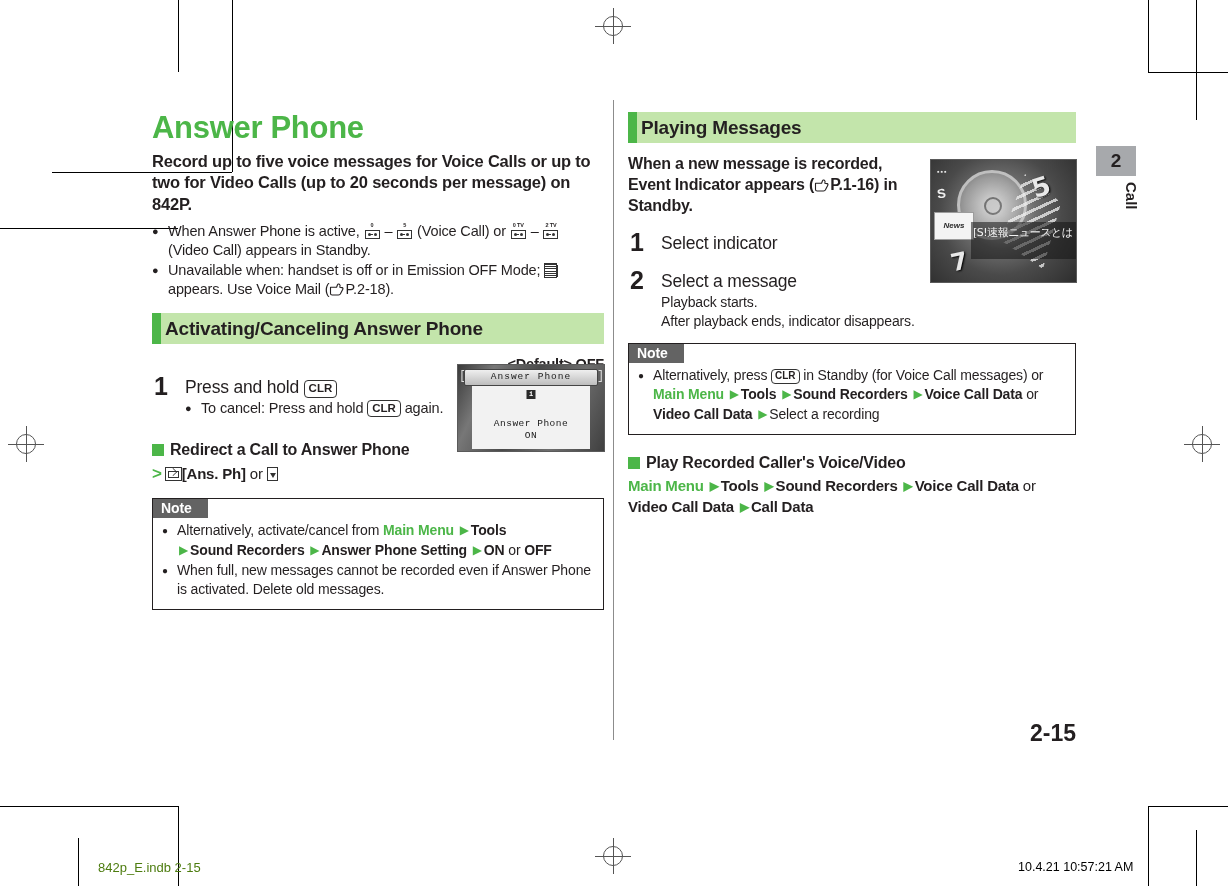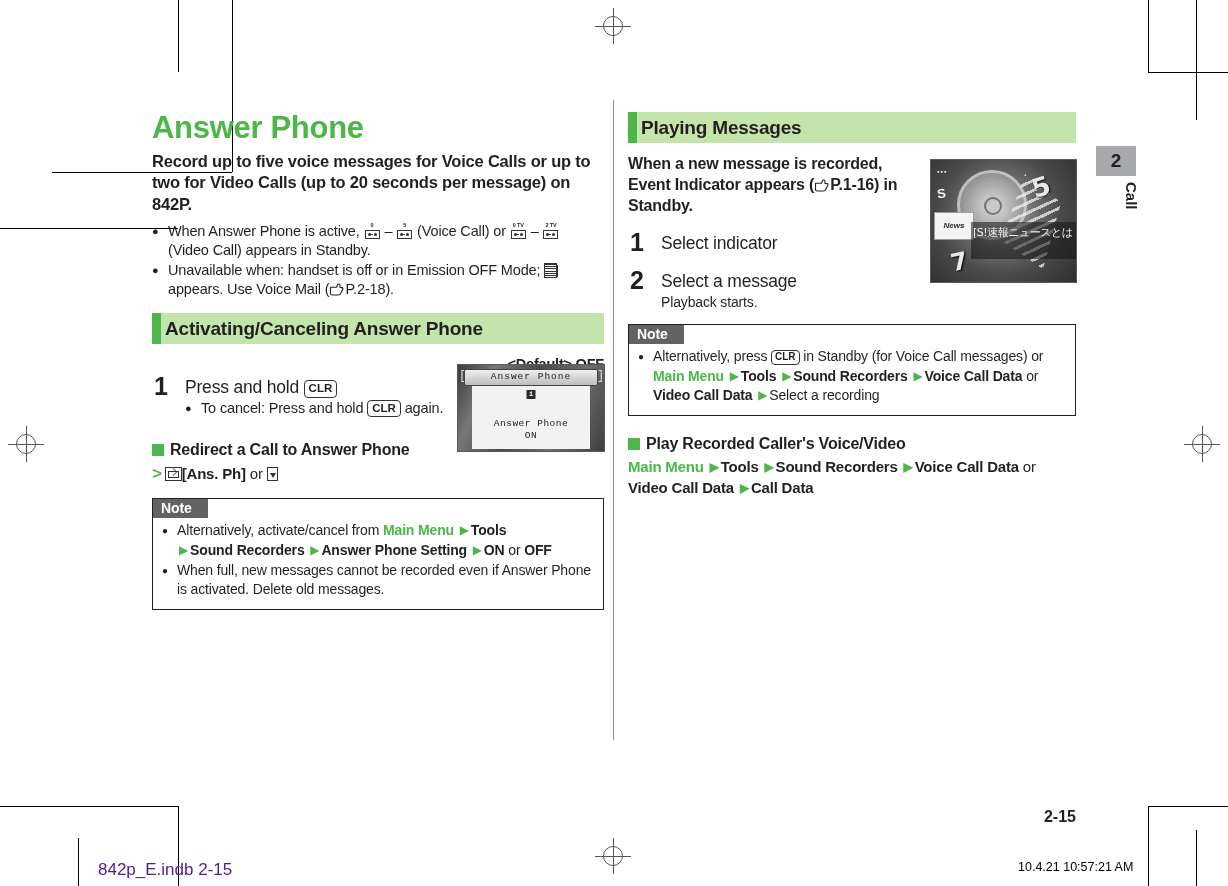--- a/index.html
+++ b/index.html
@@ -560,34 +560,34 @@
     font-weight: bold;
     color: #231f20;
     writing-mode: vertical-rl;
     text-orientation: mixed;
     letter-spacing: 0px;
   }
 
   
   .pagenum {
     position: absolute;
-    left: 1000px; top: 808px;
+    left: 1000px; top: 720px;
     width: 76px;
     text-align: right;
-    font-size: 16px;
+    font-size: 23px;
     font-weight: bold;
     color: #231f20;
   }
 
   
   .footer-left {
     position: absolute;
     left: 98px; top: 860px;
-    font-size: 17px;
-    color: #4c1d95;
+    font-size: 13px;
+    color: #4d7c0f;
     font-family: "Liberation Sans", sans-serif;
   }
   .footer-right {
     position: absolute;
     left: 1018px; top: 860px;
     font-size: 12.5px;
     color: #000000;
     font-family: Liberation Sans, sans-serif;
   }
 </style>
@@ -735,20 +735,21 @@
 
     <div class="step" style="margin-top:16px;">
       <div class="num">1</div>
       <div class="head">Select indicator</div>
     </div>
 
     <div class="step" style="margin-top:15px;">
       <div class="num">2</div>
       <div class="head">Select a message</div>
       <div class="sub">Playback starts.</div>
+      <div class="sub">After playback ends, indicator disappears.</div>
     </div>
 
     <div class="notebox">
       <div class="note-label">Note</div>
       <ul class="bullets">
         <li>
           <span>Alternatively, press </span><span class="key sm">CLR</span><span> in Standby (for Voice Call messages) or</span><br>
           <span class="mm">Main Menu</span>
           <span class="tri">▶</span><b>Tools</b>
           <span class="tri">▶</span><b>Sound Recorders</b>

